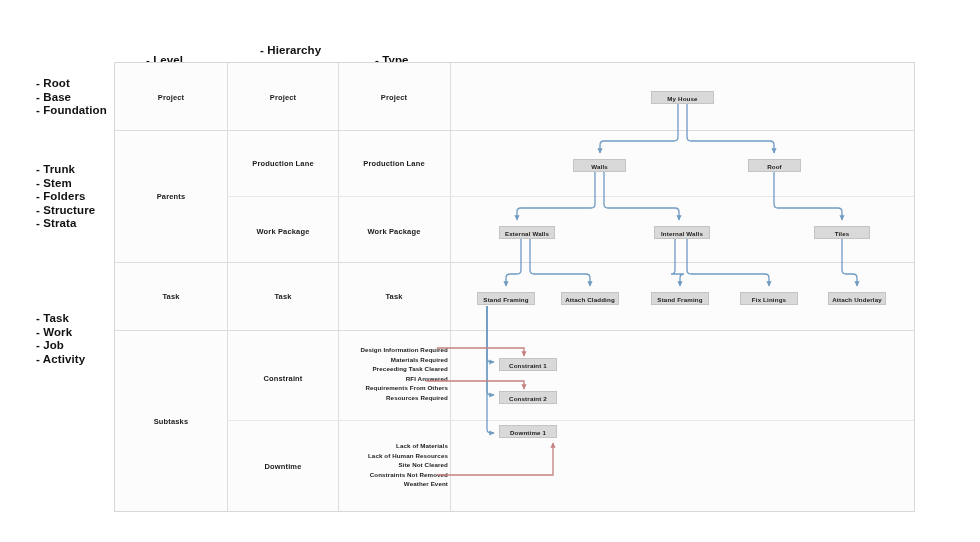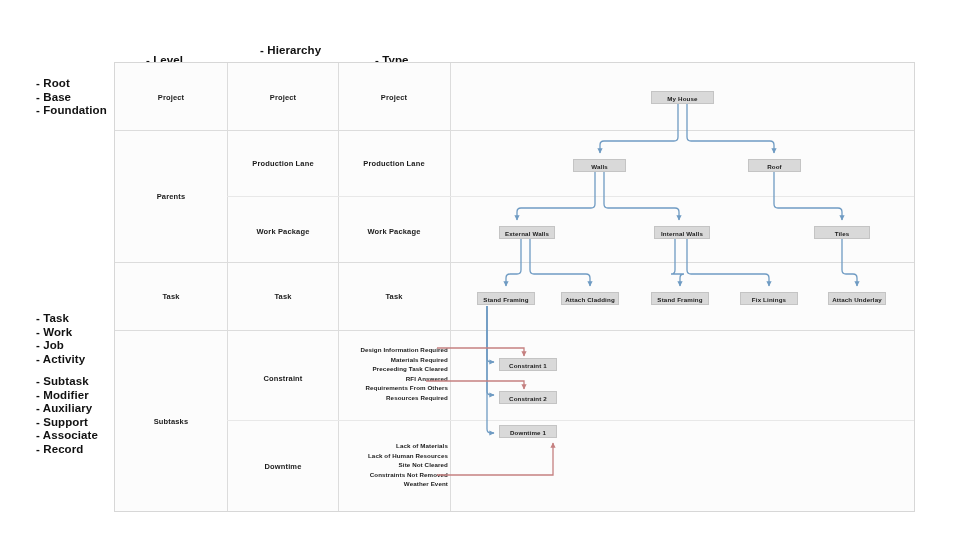--- a/index.html
+++ b/index.html
@@ -105,30 +105,29 @@
 - Set
 - Class</div>
   <div class="col-head" style="left:375px;top:14px;">- Type
 - Variety
 - Sort</div>
   <div class="col-head" style="left:654px;top:40px;">- Instance</div>
 
   <div class="row-head" style="left:36px;top:77px;">- Root
 - Base
 - Foundation</div>
+  <div class="row-head" style="left:36px;top:163px;">- Trunk
+- Stem
+- Folders
+- Structure
+- Strata</div>
   <div class="row-head" style="left:36px;top:268px;margin-top:44px;">- Task
 - Work
 - Job
 - Activity</div>
-  <div class="row-head" style="left:36px;top:375px;">- Subtask
-- Modifier
-- Auxiliary
-- Support
-- Associate
-- Record</div>
 
   <div class="tbl">
 
     <div class="vline" style="left:112px;"></div>
     <div class="vline" style="left:223px;"></div>
     <div class="vline" style="left:335px;"></div>
 
     <div class="hline" style="left:0;right:0;top:67px;"></div>
     <div class="hline sub" style="left:112px;right:0;top:133px;"></div>
     <div class="hline" style="left:0;right:0;top:199px;"></div>

